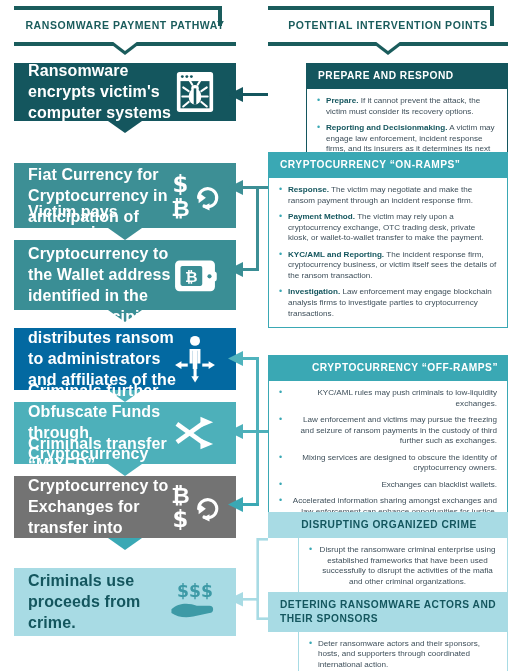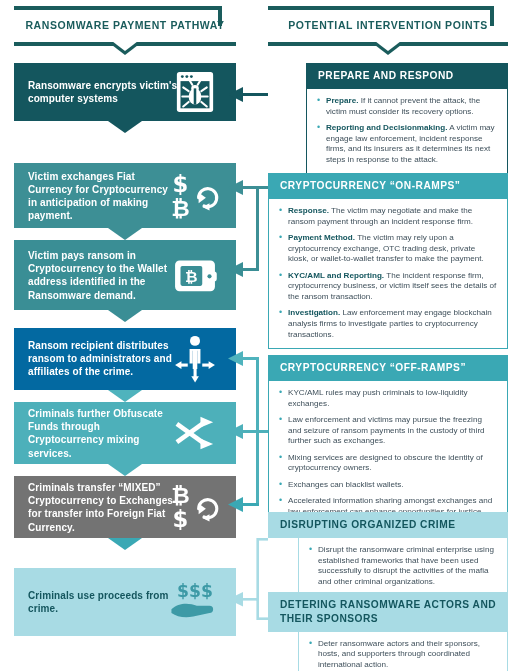--- a/index.html
+++ b/index.html
@@ -27,21 +27,21 @@
   .hdr .notch-in{position:absolute;width:0;height:0;
     border-left:17px solid transparent;border-right:17px solid transparent;
     border-top:13px solid #ffffff;}
 
   
   .fbox{position:absolute;left:14px;width:676px;box-sizing:border-box;}
   .fbox{width:222px;}
   .fbox .txt{
     position:absolute;left:14px;top:50%;transform:translateY(-50%);
     width:150px;
-    font-size:10px;font-weight:bold;line-height:1.32;
+    font-size:16px;font-weight:bold;line-height:1.32;
     color:#ffffff;letter-spacing:.1px;
   }
   .fbox.light .txt{color:#14565e;}
   .fbox .ico{
     position:absolute;right:12px;top:50%;transform:translateY(-50%);
     width:58px;height:58px;
   }
   .chev{position:absolute;width:0;height:0;
     border-left:17px solid transparent;border-right:17px solid transparent;}
 
@@ -261,46 +261,46 @@
   <div class="panel dark" style="top:63px;padding-left:38px;">
     <div class="ph">PREPARE AND RESPOND</div>
     <div class="pb">
       <ul class="bl">
         <li><b>Prepare.</b> <span>If it cannot prevent the attack, the victim must consider its recovery options.</span></li>
         <li><b>Reporting and Decisionmaking.</b> <span>A victim may engage law enforcement, incident response firms, and its insurers as it determines its next steps in response to the attack.</span></li>
       </ul>
     </div>
   </div>
 
-  <div class="panel mid" style="top:173px;">
+  <div class="panel mid" style="top:152px;">
     <div class="ph">CRYPTOCURRENCY “ON-RAMPS”</div>
     <div class="pb">
       <ul class="bl">
         <li><b>Response.</b> <span>The victim may negotiate and make the ransom payment through an incident response firm.</span></li>
         <li><b>Payment Method.</b> <span>The victim may rely upon a cryptocurrency exchange, OTC trading desk, private kiosk, or wallet-to-wallet transfer to make the payment.</span></li>
         <li><b>KYC/AML and Reporting.</b> <span>The incident response firm, cryptocurrency business, or victim itself sees the details of the ransom transaction.</span></li>
         <li><b>Investigation.</b> <span>Law enforcement may engage blockchain analysis firms to investigate parties to cryptocurrency transactions.</span></li>
       </ul>
     </div>
   </div>
 
-  <div class="panel mid" style="top:355px;">
+  <div class="panel mid" style="top:355px;text-align:right;">
     <div class="ph">CRYPTOCURRENCY “OFF-RAMPS”</div>
     <div class="pb">
       <ul class="bl">
         <li><span>KYC/AML rules may push criminals to low-liquidity exchanges.</span></li>
         <li><span>Law enforcement and victims may pursue the freezing and seizure of ransom payments in the custody of third further such as exchanges.</span></li>
         <li><span>Mixing services are designed to obscure the identity of cryptocurrency owners.</span></li>
         <li><span>Exchanges can blacklist wallets.</span></li>
         <li><span>Accelerated information sharing amongst exchanges and law enforcement can enhance opportunities for justice.</span></li>
       </ul>
     </div>
   </div>
 
-  <div class="panel lite" style="top:512px;">
+  <div class="panel lite" style="top:512px;text-align:center;">
     <div class="ph">DISRUPTING ORGANIZED CRIME</div>
     <div class="pb">
       <ul class="bl">
         <li><span>Disrupt the ransomware criminal enterprise using established frameworks that have been used successfully to disrupt the activities of the mafia and other criminal organizations.</span></li>
       </ul>
     </div>
   </div>
 
   <div class="panel lite" style="top:592px;">
     <div class="ph">DETERING RANSOMWARE ACTORS AND THEIR SPONSORS</div>

